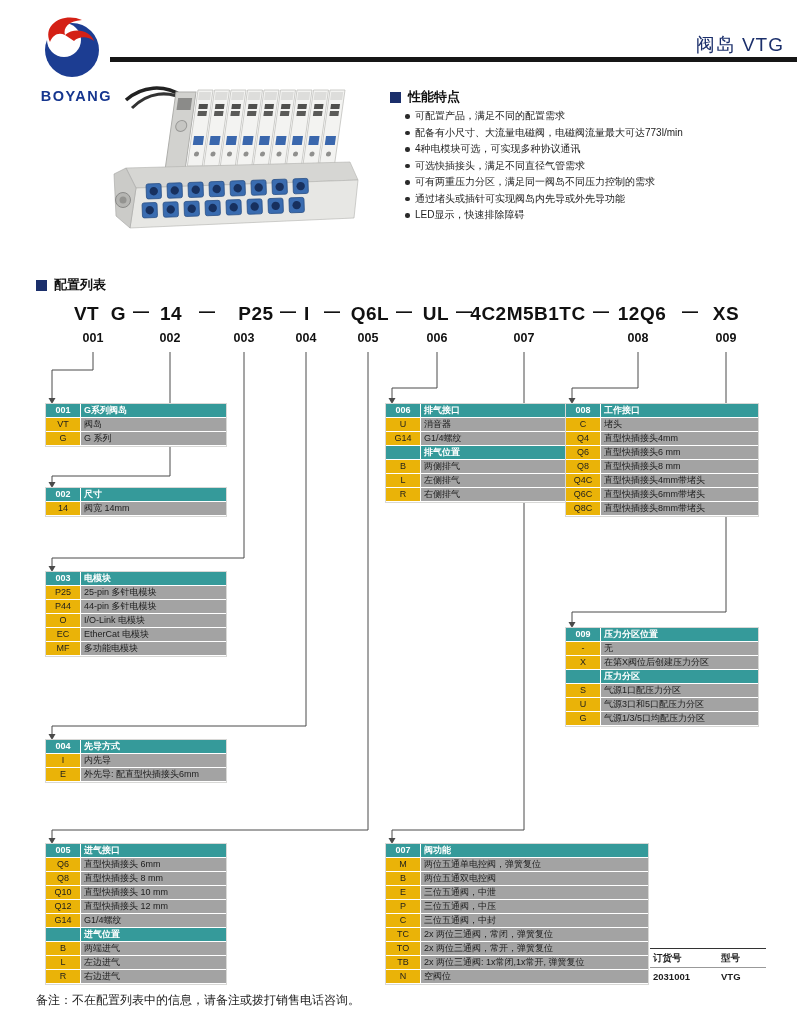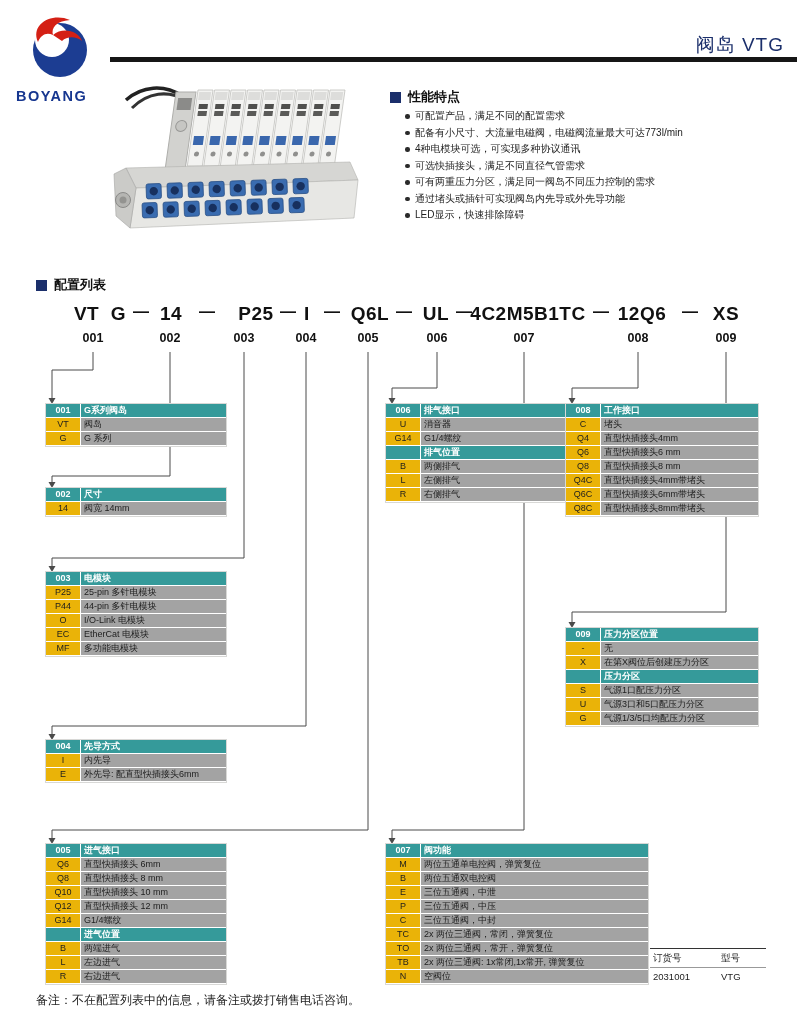--- a/index.html
+++ b/index.html
@@ -1,20 +1,20 @@
 <!DOCTYPE html>
 <html style="--teal: #359A9A; --navy: #1B2F6B;"><head>
 <meta charset="utf-8">
 <style>
   html,body{margin:0;padding:0}
   body{width:800px;height:1030px;position:relative;background:#fff;overflow:hidden;
        font-family:"Liberation Sans","DejaVu Sans",sans-serif;color:#1d1d1d}
 
   
-  .logo{position:absolute;left:16px;top:8px;width:96px;text-align:left}
+  .logo{position:absolute;left:16px;top:8px;width:96px;text-align:right}
   .logo-text{margin-top:2px;font-size:14.5px;font-weight:bold;color:#16368f;letter-spacing:1.5px}
   .page-title{position:absolute;top:32px;right:16px;font-size:19px;font-weight:normal;color:var(--navy);letter-spacing:1px}
   .header-bar{position:absolute;top:57px;left:110px;width:687px;height:5px;background:#161616}
 
   
   .product{position:absolute;left:112px;top:82px}
 
   
   .sec-title{position:absolute;display:flex;align-items:center;gap:7px;font-size:13px;font-weight:bold;color:#111}
   .sq{width:11px;height:11px;background:var(--navy)}
@@ -39,21 +39,21 @@
   .trow{display:flex;border-bottom:1px solid #fff}
   .trow>div{height:13px;line-height:13px;padding:0 3px;white-space:nowrap;overflow:hidden}
   .tcode{flex:0 0 28px;width:28px;background:#eab308;text-align:center;border-right:1px solid #fff}
   .tdesc{flex:1;background:#a3a3a3}
   .thead>.tcode,.thead>.tdesc{background:var(--teal);color:#fff;font-weight:bold}
 
   
   .note{position:absolute;left:36px;top:992px;font-size:12px;color:#222}
   .order{position:absolute;left:650px;top:948px;width:116px;font-size:9.5px;background:#fff;border-top:1.5px solid #333}
   .order-row{display:flex}
-  .order-row>div{padding:2.5px 3px;font-weight:normal}
+  .order-row>div{padding:2.5px 3px;font-weight:bold}
   .order-row>div:first-child{flex:0 0 62px}
   .order-head{border-bottom:1px solid #999}
 </style>
 </head>
 <body>
 
 <div class="logo">
   <svg width="84" height="74" viewBox="0 0 84 74">
     <circle cx="44" cy="42" r="27" fill="#1c3d92"></circle>
     <circle cx="36" cy="32" r="17" fill="#ffffff"></circle>

